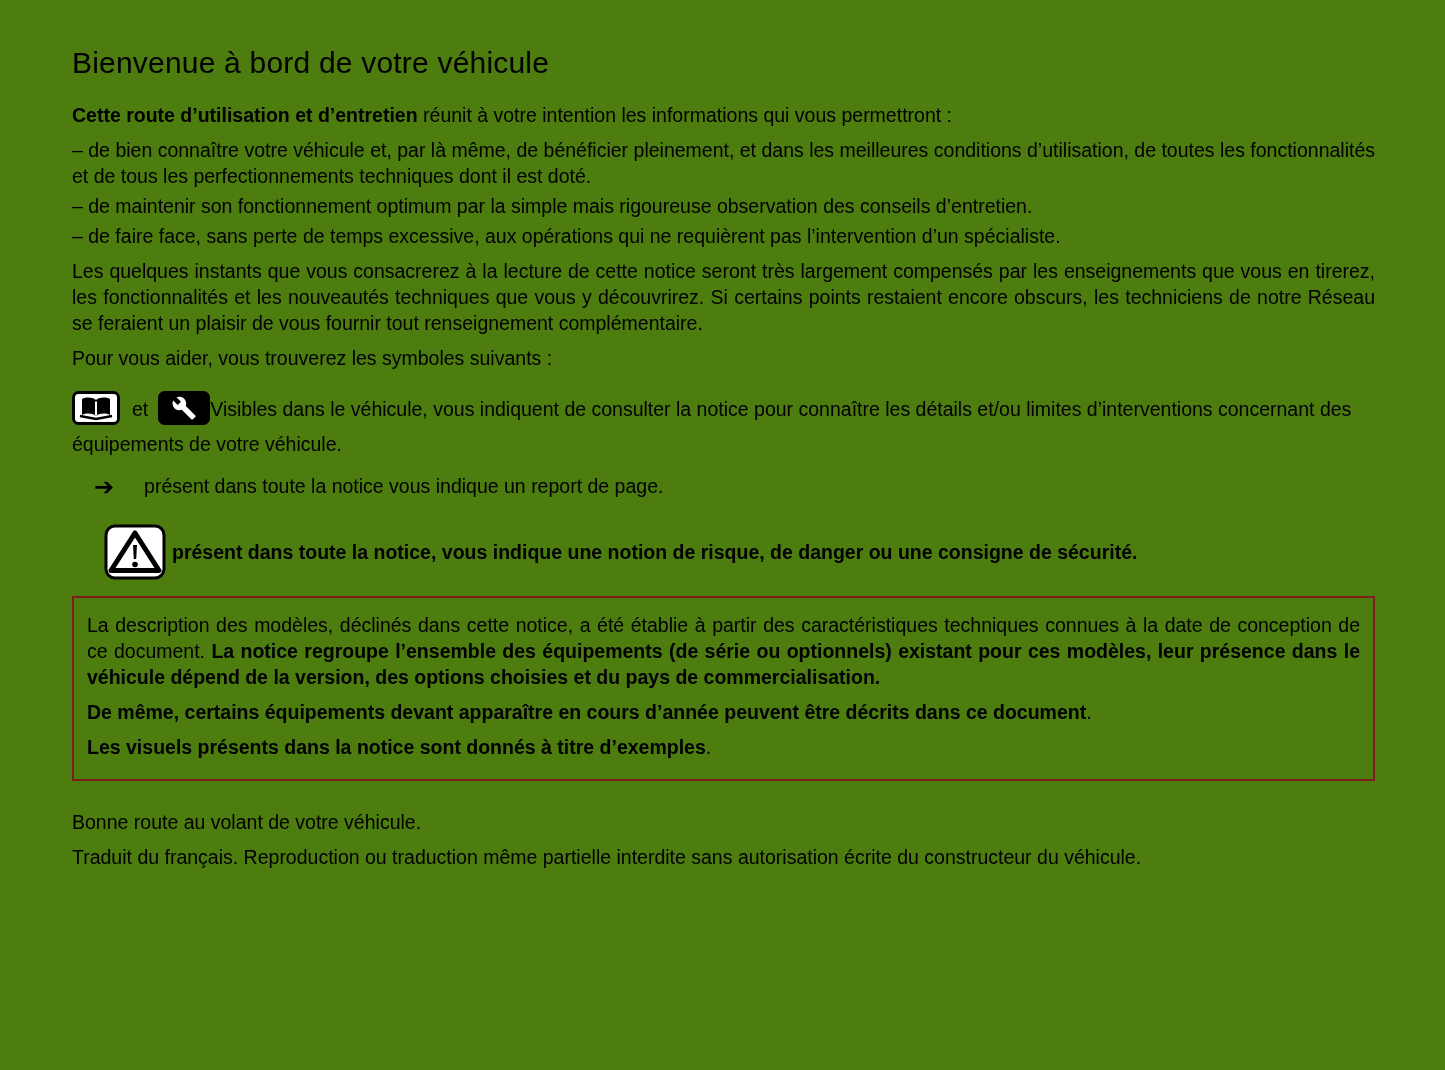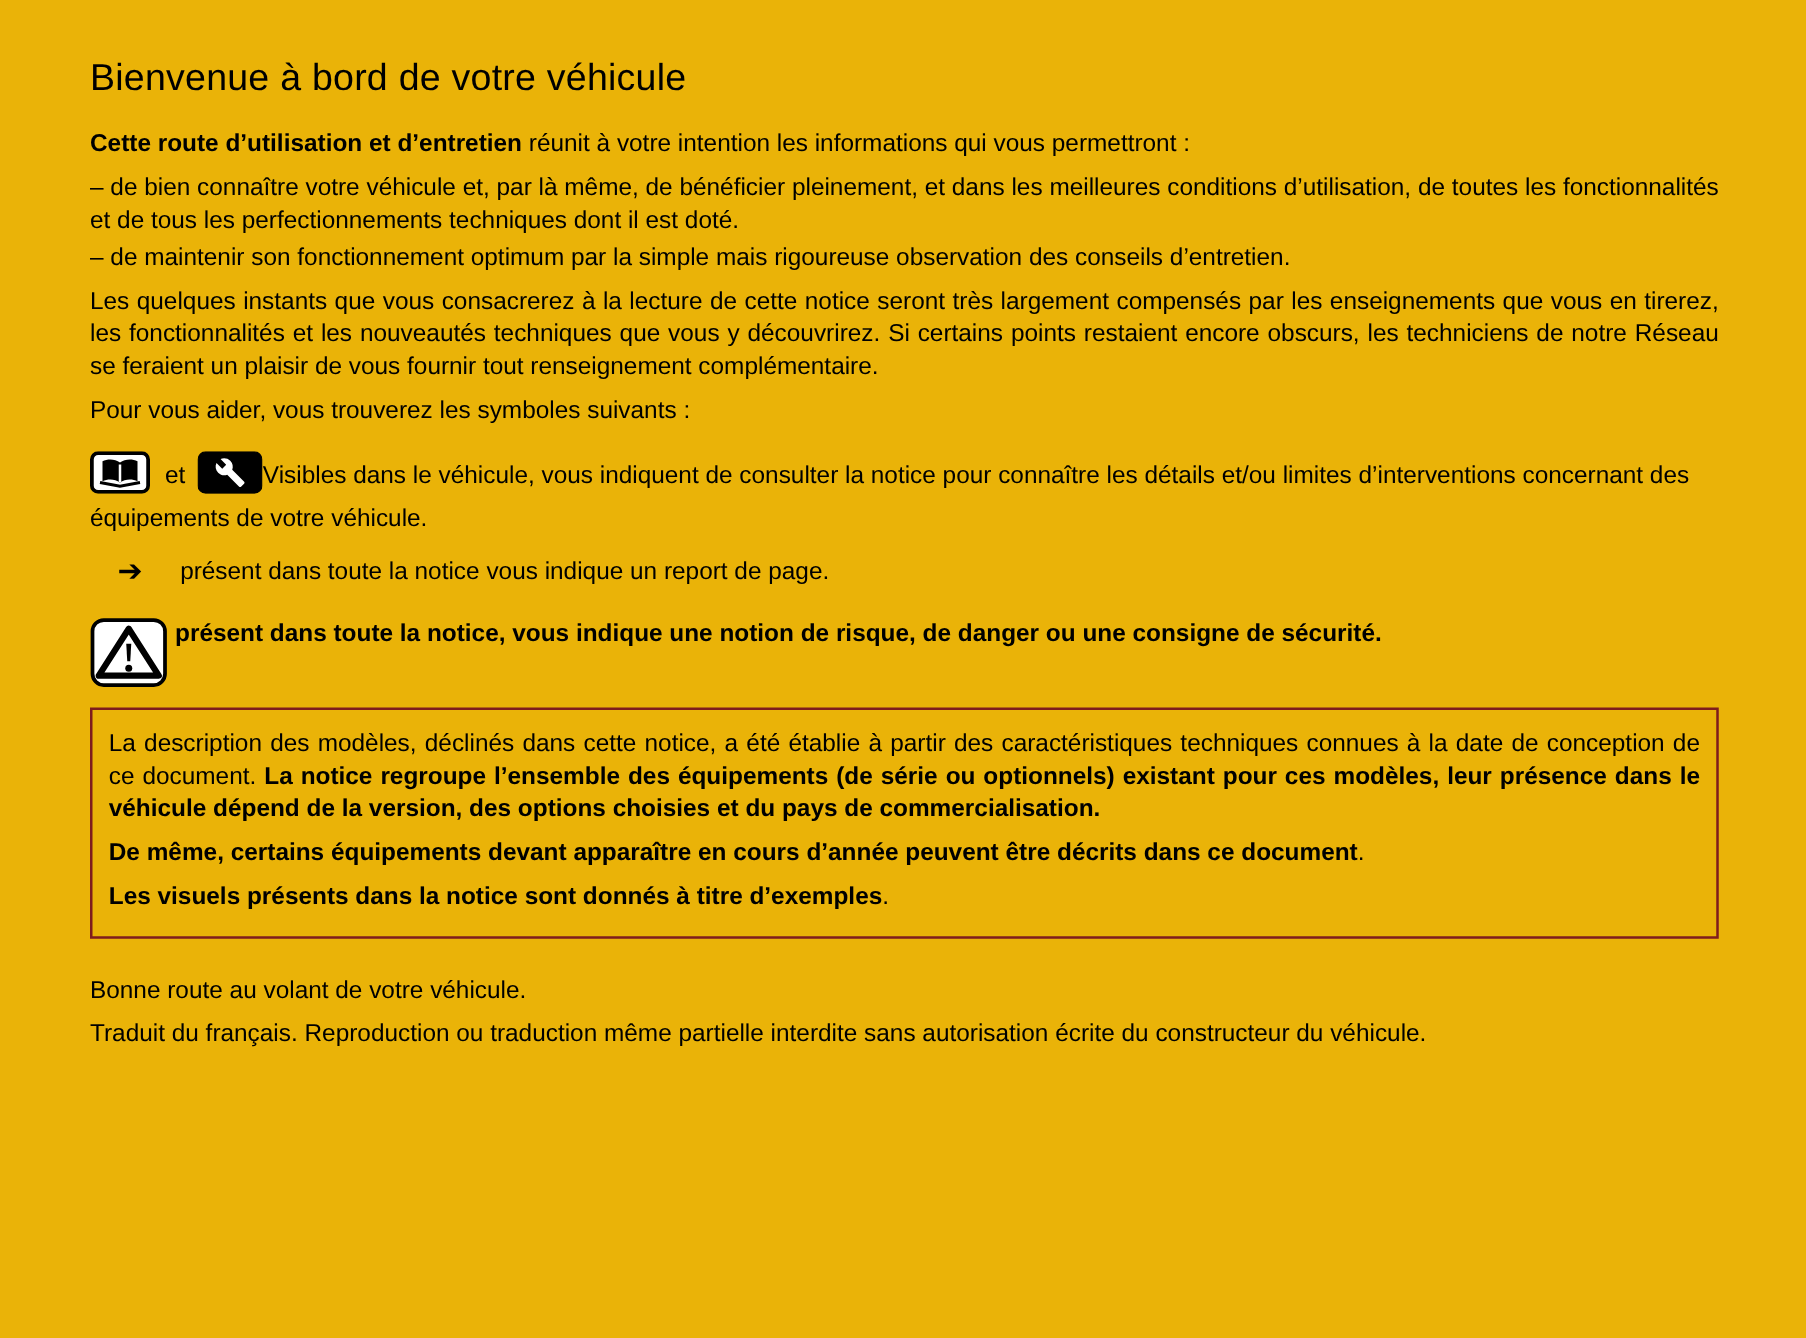--- a/index.html
+++ b/index.html
@@ -6,21 +6,21 @@
     margin: 0;
     padding: 0;
     background: #ffffff;
     color: #000000;
     font-family: "Liberation Sans", sans-serif;
   }
   .page {
     position: relative;
     width: 1445px;
     height: 1070px;
-    background: #eab308;
+    background: #4d7c0f;
     box-sizing: border-box;
     padding: 46px 70px 0 72px;
     font-size: 19.5px;
     line-height: 26px;
     overflow: hidden;
   }
   h1.title {
     font-size: 30px;
     font-weight: 400;
     margin: 0 0 22px 0;
@@ -59,21 +59,22 @@
     font-size: 24px;
     display: inline-block;
     margin-right: 30px;
     vertical-align: -2px;
   }
 
   
   .warning-line {
     margin-top: 24px;
     display: flex;
-    align-items: flex-start;
+    align-items: center;
+    margin-left: 32px;
   }
   .warning-icon {
     flex: 0 0 auto;
     margin-right: 6px;
     line-height: 0;
   }
   .warning-text {
     font-weight: 700;
     padding-bottom: 1px;
   }
@@ -94,20 +95,21 @@
 
 <div class="page">
 
   <h1 class="title">Bienvenue à bord de votre véhicule</h1>
 
   <p class="justify"><b>Cette route d’utilisation et d’entretien</b><span> réunit à votre intention les informations qui vous permettront :</span></p>
 
   <div>
     <p class="bullet justify">– de bien connaître votre véhicule et, par là même, de bénéficier pleinement, et dans les meilleures conditions d’utilisation, de toutes les fonctionnalités et de tous les perfectionnements techniques dont il est doté.</p>
     <p class="bullet justify">– de maintenir son fonctionnement optimum par la simple mais rigoureuse observation des conseils d’entretien.</p>
+    <p class="bullet justify">– de faire face, sans perte de temps excessive, aux opérations qui ne requièrent pas l’intervention d’un spécialiste.</p>
   </div>
 
   <p class="justify">Les quelques instants que vous consacrerez à la lecture de cette notice seront très largement compensés par les enseignements que vous en tirerez, les fonctionnalités et les nouveautés techniques que vous y découvrirez. Si certains points restaient encore obscurs, les techniciens de notre Réseau se feraient un plaisir de vous fournir tout renseignement complémentaire.</p>
 
   <p>Pour vous aider, vous trouverez les symboles suivants :</p>
 
   <p class="symbols-line">
     <span class="icon-inline"><svg width="48" height="34" viewBox="0 0 48 34" aria-hidden="true">
       <rect x="1.5" y="1.5" width="45" height="31" rx="5" fill="#ffffff" stroke="#000000" stroke-width="3"></rect>
       <path d="M24 9 C20 6 14 6 10 8 L10 24 C14 22 20 22 24 25 C28 22 34 22 38 24 L38 8 C34 6 28 6 24 9 Z" fill="#000000"></path>

